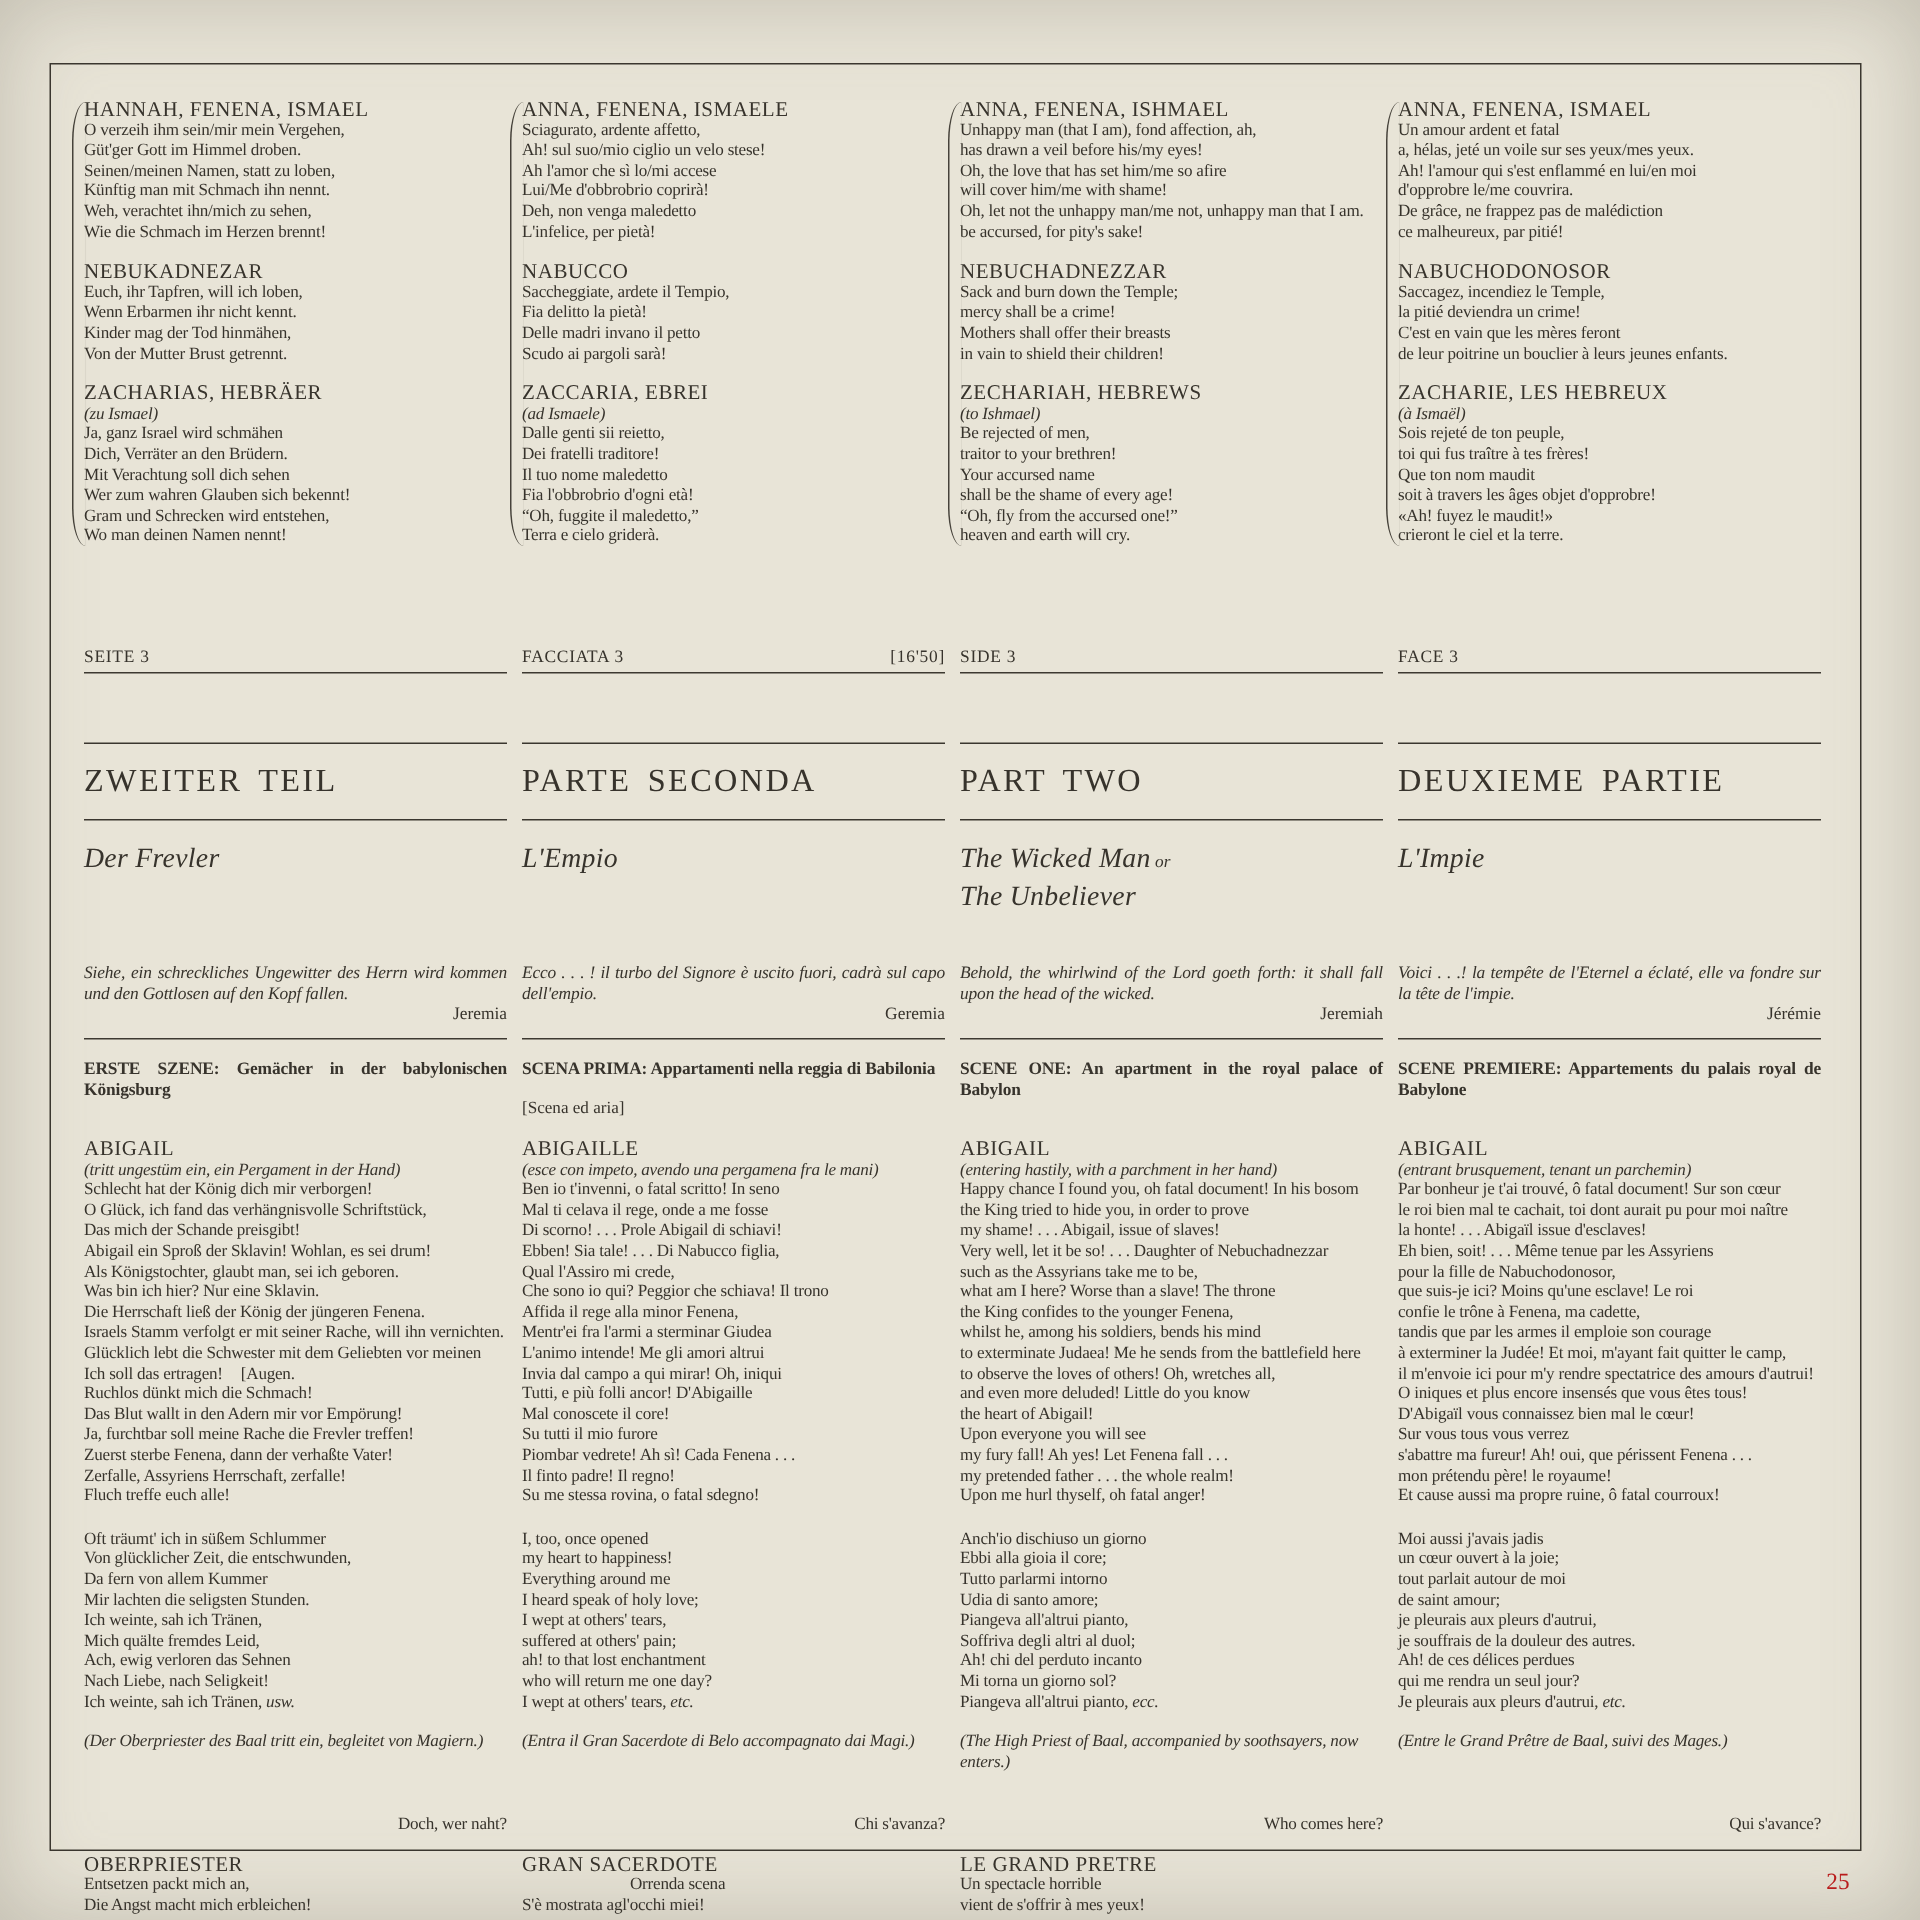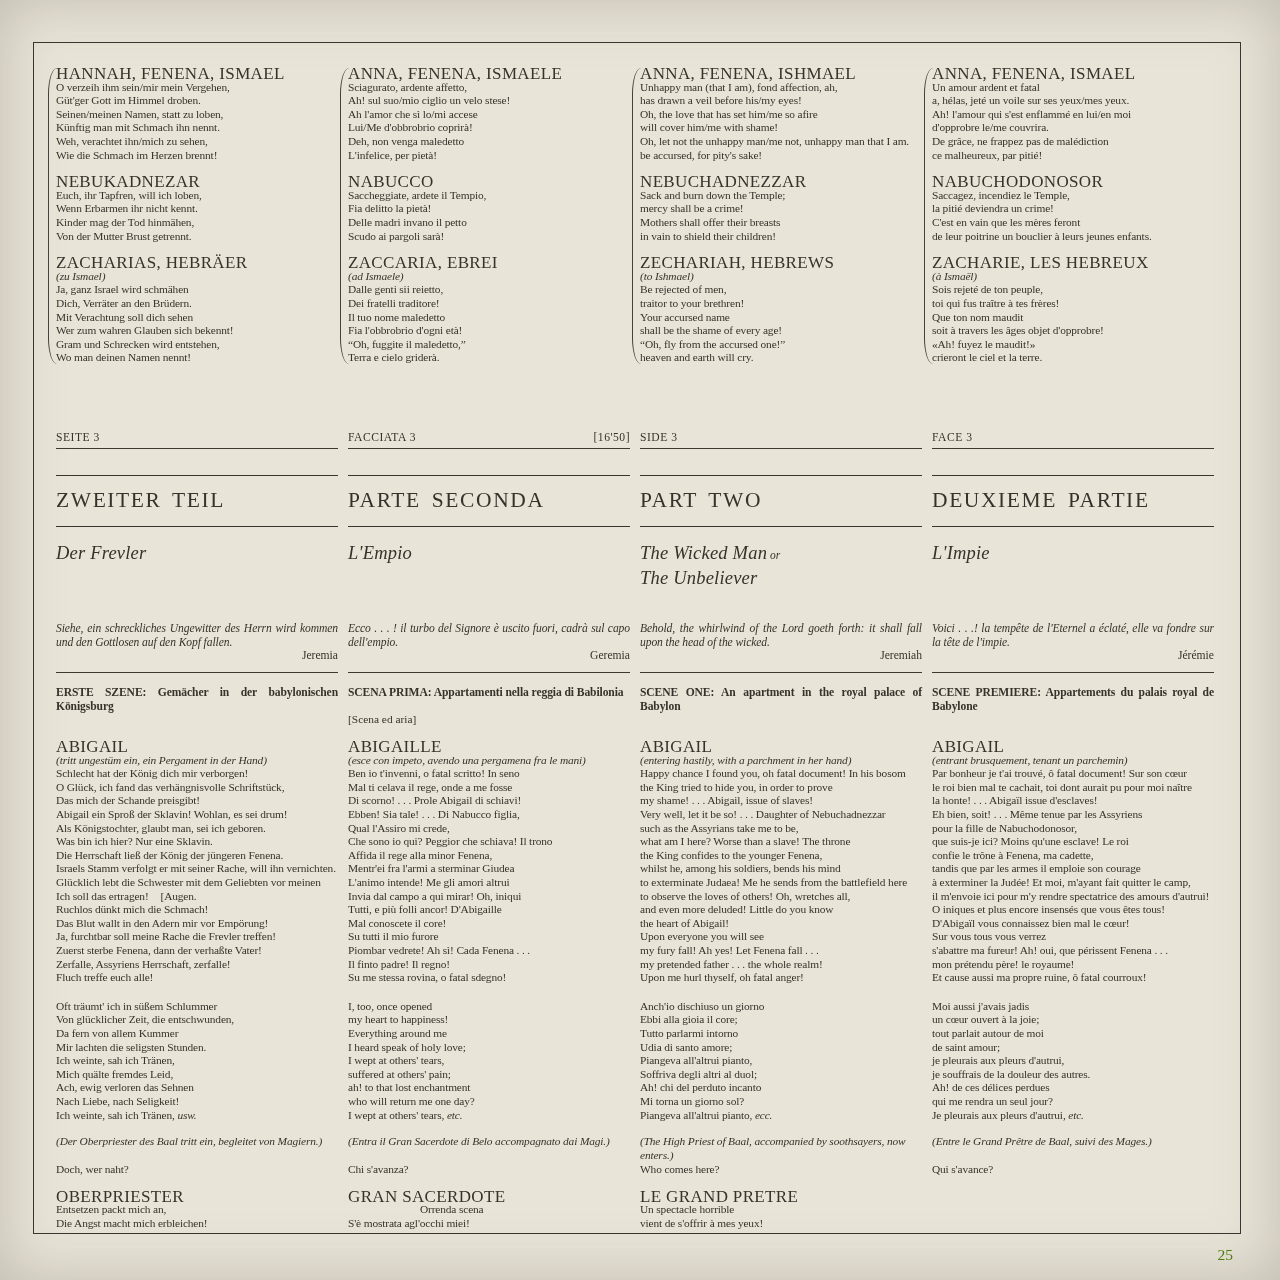--- a/index.html
+++ b/index.html
@@ -34,21 +34,21 @@
     font-size:11.4px;line-height:13.6px;
     letter-spacing:-.15px;
     white-space:nowrap;
   }
   .line.wrap{white-space:normal;}
   .line .em{font-style:italic;}
   .line.split{display:flex;justify-content:flex-start;gap:12px;}
   .line.indent{padding-left:72px;}
   .dir{font-style:italic;}
   .speaker{
-    font-size:17px;line-height:13.6px;letter-spacing:.35px;
+    font-size:14px;line-height:13.6px;letter-spacing:.35px;
     white-space:nowrap;
   }
   .stanza{margin-bottom:13px;}
   .stanza:last-child{margin-bottom:0;}
   
   .ensemble-cell{padding-left:0;}
   .brace{
     position:absolute;left:-8px;top:1px;bottom:1px;width:8px;
     border-left:1.4px solid #46423a;
     border-top-left-radius:9px 26px;
@@ -63,20 +63,21 @@
     padding-bottom:4px;
   }
   
   .row-part{margin-top:26px;}
   .part-cell{
     border-top:1.6px solid #3a362f;
     border-bottom:1.6px solid #3a362f;
     padding:12px 0 13px 0;
     font-size:21.5px;letter-spacing:1.6px;word-spacing:4px;
     white-space:nowrap;
+    margin-top:20px;
   }
   
   .row-subtitle{margin-top:15px;font-style:italic;}
   .subtitle-cell{font-size:18.5px;line-height:23px;letter-spacing:.2px;}
   .subtitle-cell .or{font-size:11.5px;letter-spacing:0;}
   
   .row-quote{margin-top:32px;}
   .quote-cell{
     border-bottom:1.2px solid #3d3931;
     padding-bottom:9px;
@@ -93,26 +94,26 @@
   .scene-heading{
     font-weight:bold;font-size:11.6px;line-height:14px;
     text-align:justify;letter-spacing:-.1px;
   }
   .scene-note{margin-top:13px;font-size:11.4px;line-height:13.6px;}
   
   .row-monologue{margin-top:13px;}
   .row-aria{margin-top:15px;}
   .row-direction{margin-top:13px;}
   .direction-cell .line{white-space:normal;font-style:italic;}
-  .row-interjection{margin-top:1px;}
+  .row-interjection{margin-top:28px;text-align:right;}
   .row-priest{margin-top:13px;padding-bottom:20px;}
   
   .page-number{
     position:absolute;right:47px;bottom:16px;
-    font-size:15.5px;color:#4d7c0f;
+    font-size:15.5px;color:#b91c1c;
   }
 </style>
 </head>
 <body>
 
 <div class="sheet">
   <div class="frame">
     <div class="row row-ensemble" id="row-ensemble">
         <div class="cell ensemble-cell">
           <div class="brace"></div>

